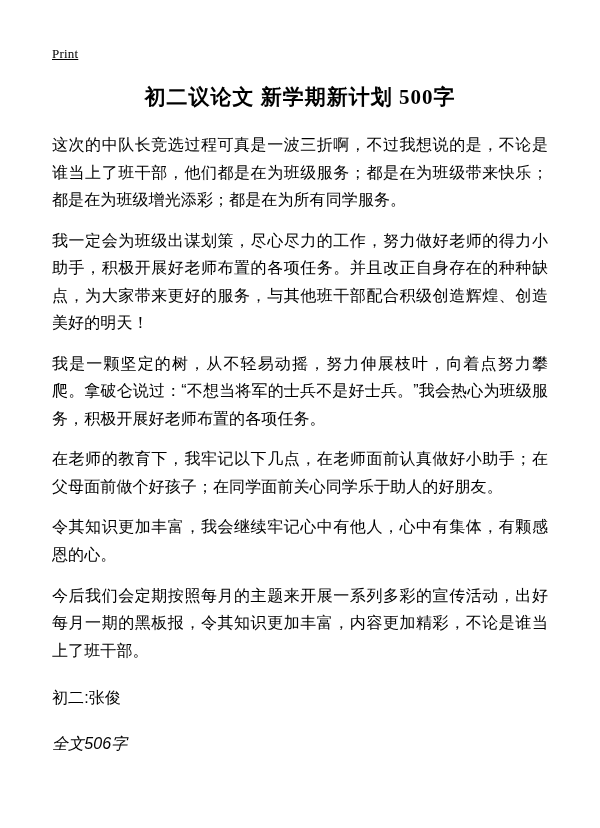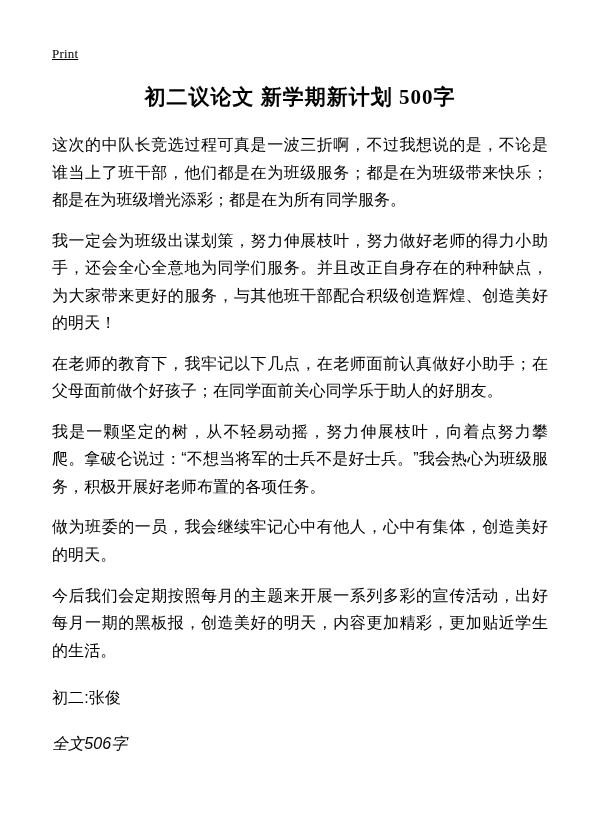--- a/index.html
+++ b/index.html
@@ -59,22 +59,22 @@
 </head>
 <body>
 
 <div class="page">
 
   <a class="print-link" href="#">Print</a>
 
   <h1 class="doc-title">初二议论文  新学期新计划  500字</h1>
 
   <p class="para">这次的中队长竞选过程可真是一波三折啊，不过我想说的是，不论是谁当上了班干部，他们都是在为班级服务；都是在为班级带来快乐；都是在为班级增光添彩；都是在为所有同学服务。</p>
-  <p class="para">我一定会为班级出谋划策，努力伸展枝叶，努力做好老师的得力小助手，还会全心全意地为同学们服务。并且改正自身存在的种种缺点，为大家带来更好的服务，与其他班干部配合积级创造辉煌、创造美好的明天！</p>
+  <p class="para">我一定会为班级出谋划策，尽心尽力的工作，努力做好老师的得力小助手，积极开展好老师布置的各项任务。并且改正自身存在的种种缺点，为大家带来更好的服务，与其他班干部配合积级创造辉煌、创造美好的明天！</p>
+  <p class="para">我是一颗坚定的树，从不轻易动摇，努力伸展枝叶，向着点努力攀爬。拿破仑说过：“不想当将军的士兵不是好士兵。”我会热心为班级服务，积极开展好老师布置的各项任务。</p>
   <p class="para">在老师的教育下，我牢记以下几点，在老师面前认真做好小助手；在父母面前做个好孩子；在同学面前关心同学乐于助人的好朋友。</p>
-  <p class="para">我是一颗坚定的树，从不轻易动摇，努力伸展枝叶，向着点努力攀爬。拿破仑说过：“不想当将军的士兵不是好士兵。”我会热心为班级服务，积极开展好老师布置的各项任务。</p>
-  <p class="para">做为班委的一员，我会继续牢记心中有他人，心中有集体，创造美好的明天。</p>
-  <p class="para">今后我们会定期按照每月的主题来开展一系列多彩的宣传活动，出好每月一期的黑板报，创造美好的明天，内容更加精彩，更加贴近学生的生活。</p>
+  <p class="para">令其知识更加丰富，我会继续牢记心中有他人，心中有集体，有颗感恩的心。</p>
+  <p class="para">今后我们会定期按照每月的主题来开展一系列多彩的宣传活动，出好每月一期的黑板报，令其知识更加丰富，内容更加精彩，不论是谁当上了班干部。</p>
 
   <p class="para sign">初二:张俊</p>
   <p class="para count">全文506字</p>
 
 </div>
 
 </body></html>

